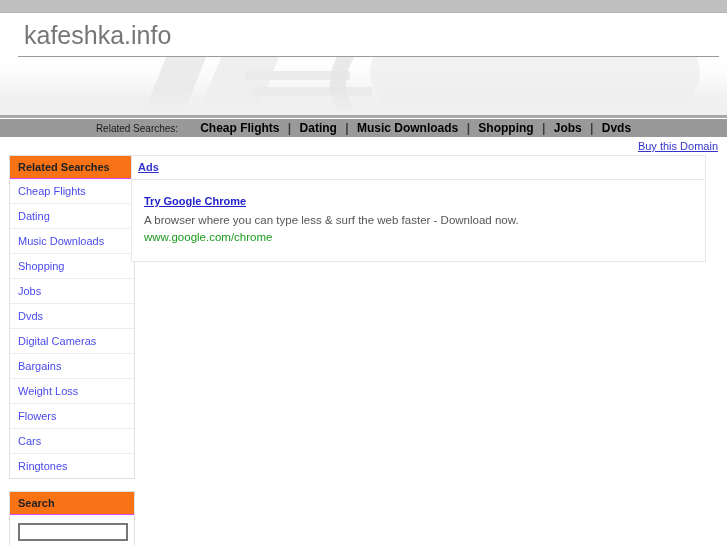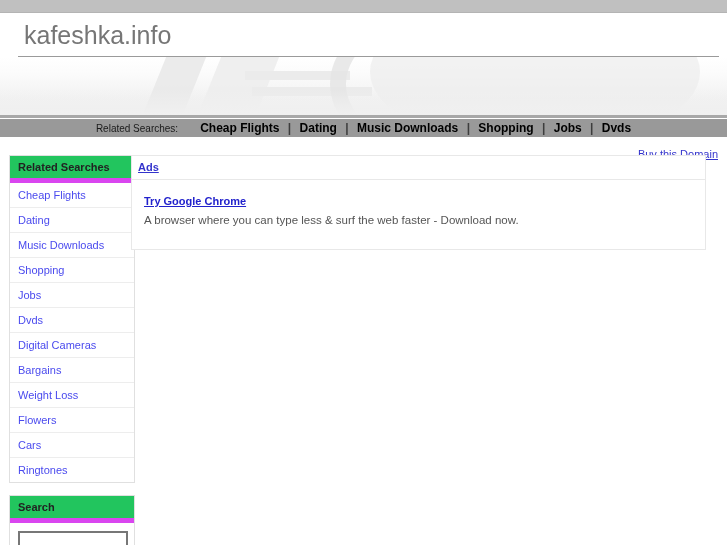--- a/index.html
+++ b/index.html
@@ -157,21 +157,21 @@
 
   
   .buyrow {
     height: 18px;
     position: relative;
     background: #ffffff;
   }
   .buy-link {
     position: absolute;
     right: 9px;
-    top: 11px;
+    top: 3px;
     font-size: 11px;
     color: #3333cc;
     text-decoration: underline;
     white-space: nowrap;
     padding-left: 24px;
   }
 
   
   .main {
     position: relative;
@@ -185,22 +185,22 @@
   .panel {
     border: 1px solid #e0e0e0;
     background: #ffffff;
     margin-bottom: 12px;
   }
   .panel-head {
     padding: 5px 8px 5px 8px;
     font-size: 11px;
     font-weight: bold;
     color: #222222;
-    border-bottom: 5px solid #d946ef;
-    background: #22c55e;
+    border-bottom: 1px solid #d946ef;
+    background: #f97316;
     white-space: nowrap;
   }
   .side-item {
     padding: 5px 8px 5px 8px;
     border-bottom: 1px solid #ededed;
     background: #ffffff;
   }
   .side-item:last-child {
     border-bottom: none;
   }
@@ -364,16 +364,17 @@
 
   </div>
 
   <div class="content">
     <div class="ads-head">
       <a href="#">Ads</a>
     </div>
     <div class="ad-box">
       <a class="ad-title" href="#">Try Google Chrome</a>
       <div class="ad-desc">A browser where you can type less &amp; surf the web faster - Download now.</div>
+      <div class="ad-url">www.google.com/chrome</div>
     </div>
   </div>
 
 </div>
 
 </body></html>

